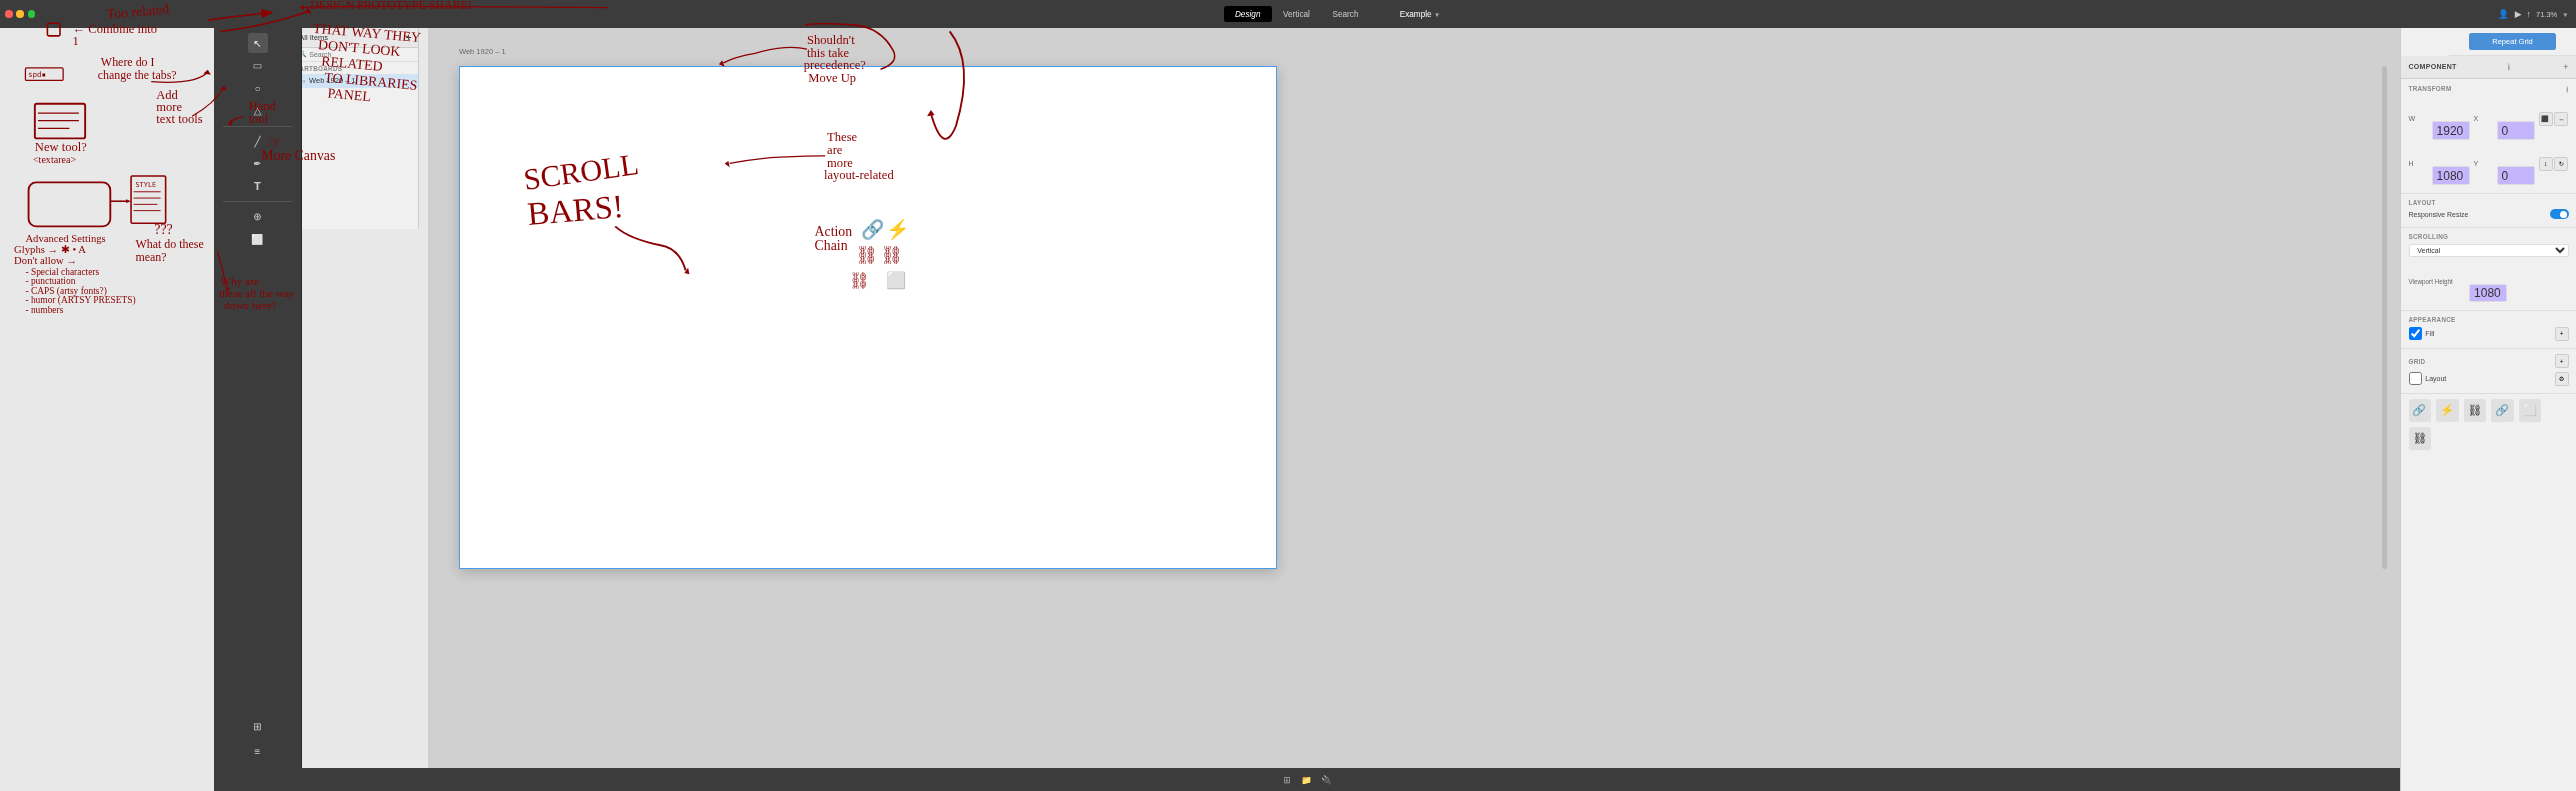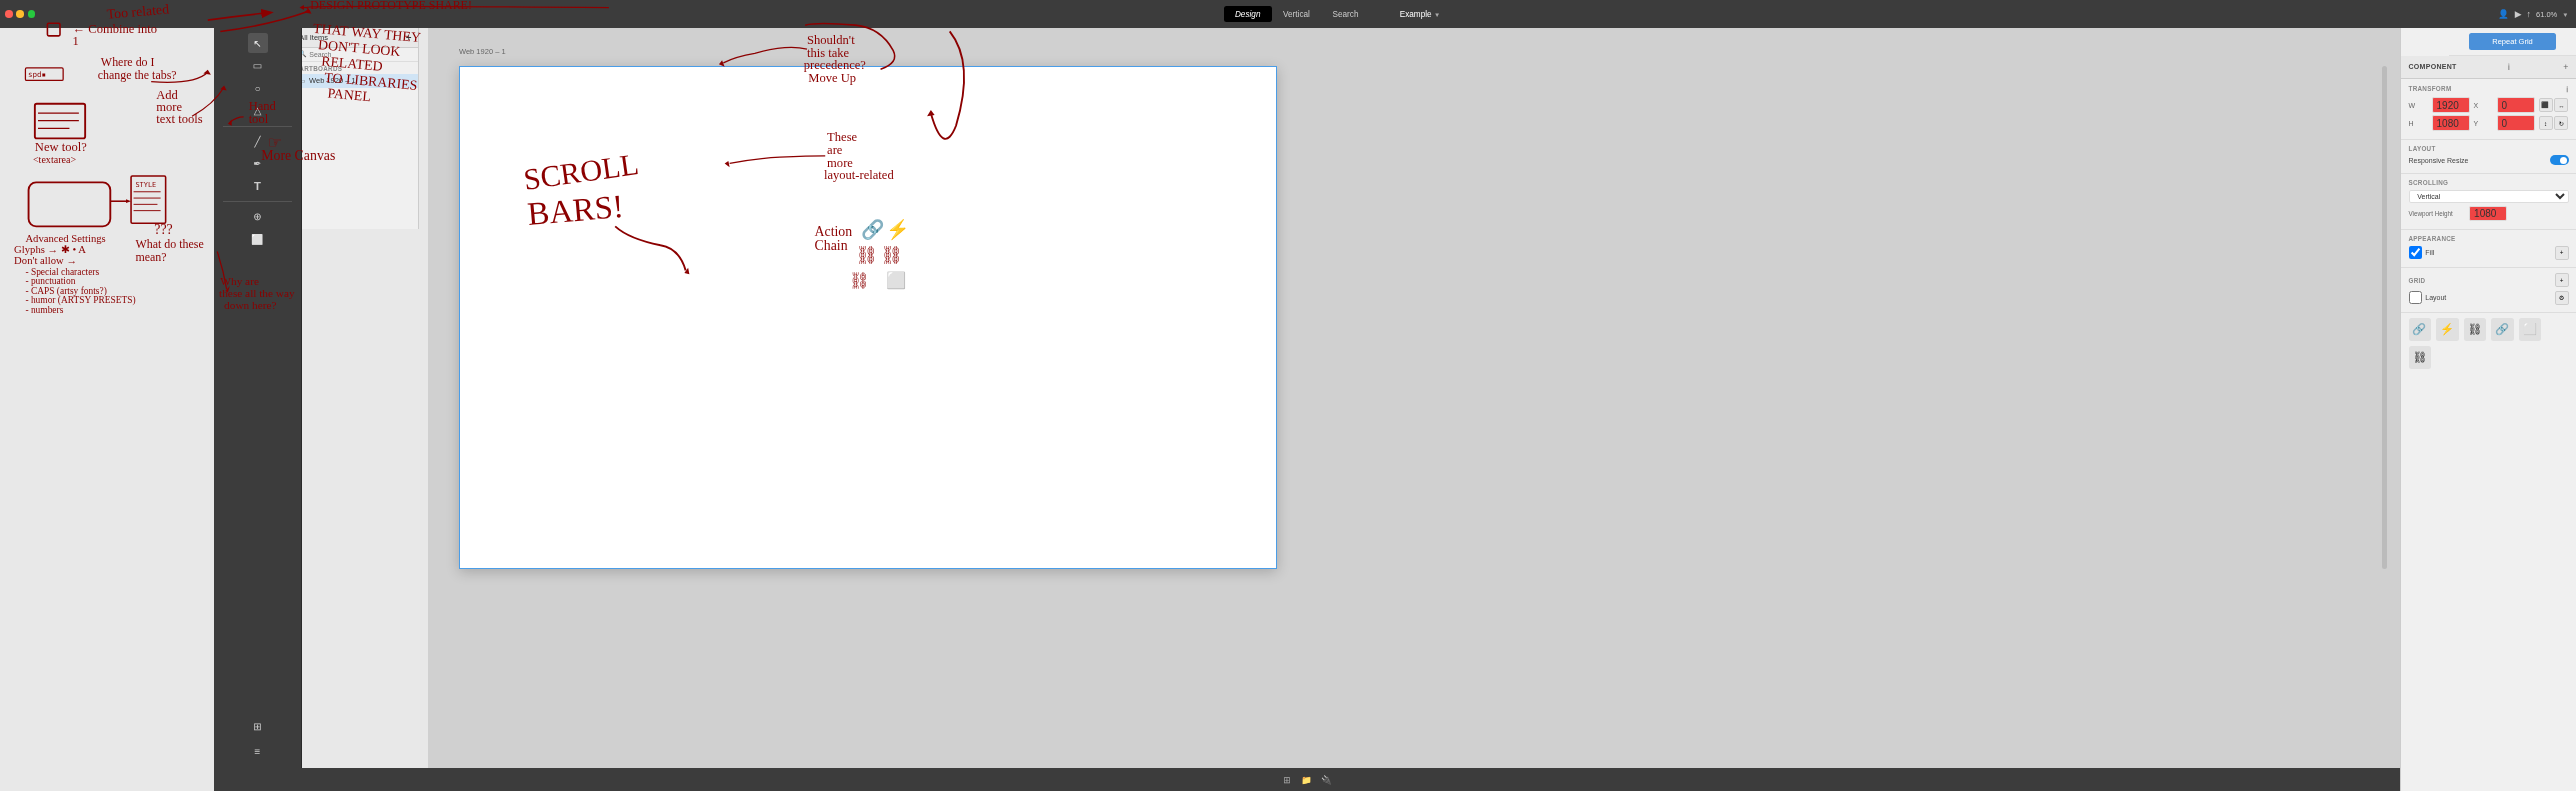--- a/index.html
+++ b/index.html
@@ -202,27 +202,28 @@
       align-items: center;
       gap: 3.8px;
       margin-bottom: 2.5px;
     }
     .panel-label {
       font-size: 7px;
       color: #666;
       width: 38px;
     }
     .panel-input {
-      background: #ef4444;
+      background: #c4b5fd;
       border: 0.6px solid #ddd;
       border-radius: 1.9px;
       padding: 1.3px 3.8px;
-      font-size: 10px;
+      font-size: 12px;
       color: #333;
       width: 38px;
+      margin-top: 24px;
     }
     .panel-btn-row {
       display: flex;
       gap: 1.9px;
     }
     .panel-icon-btn {
       width: 14px; height: 14px;
       background: #e8e8e8;
       border: 0.6px solid #ccc;
       border-radius: 1.9px;
@@ -400,21 +401,21 @@
     <button class="tab-btn active">Design</button>
     <button class="tab-btn">Vertical</button>
     <button class="tab-btn">Search</button>
     <span style="margin-left:30px; color:#fff; font-size:8.2px;">Example</span>
     <span style="color:#aaa; font-size:6.3px; margin-left:2.5px;">▼</span>
   </div>
   <div class="top-bar-right">
     <span class="top-bar-icon">👤</span>
     <span class="top-bar-icon">▶</span>
     <span class="top-bar-icon">↑</span>
-    <span class="zoom-label">61.0%</span>
+    <span class="zoom-label">71.3%</span>
     <span style="color:#aaa; font-size:6.3px;">▼</span>
   </div>
 </div>
 
 <div class="left-panel">
   <button class="tool-btn active">↖</button>
   <button class="tool-btn">▭</button>
   <button class="tool-btn">○</button>
   <button class="tool-btn">△</button>
   <div class="tool-separator"></div>

